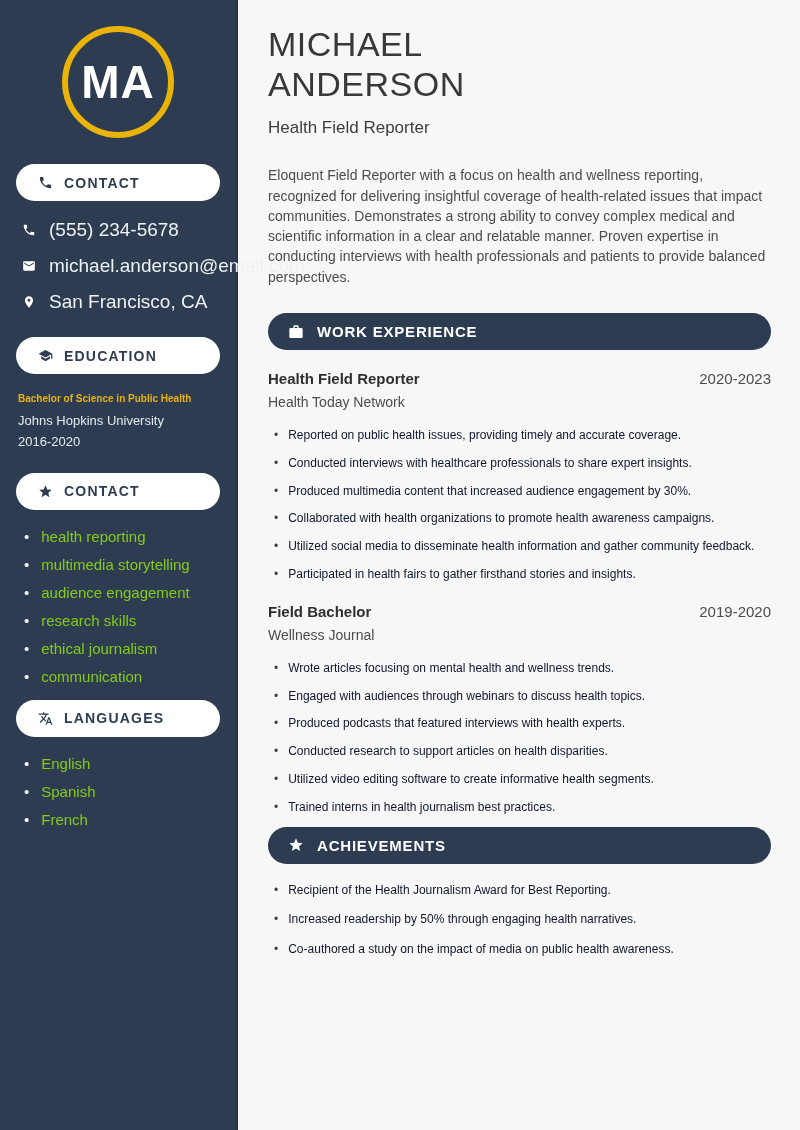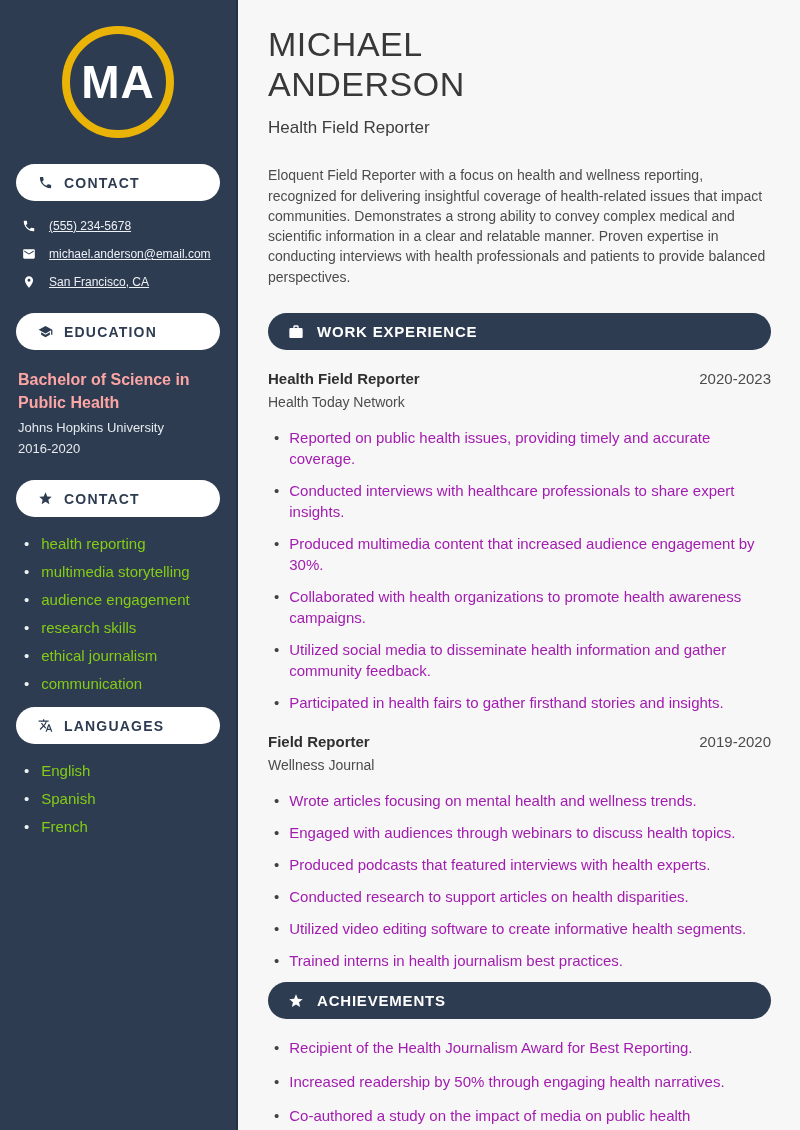--- a/index.html
+++ b/index.html
@@ -14,42 +14,42 @@
   
   .sidebar {
     flex: 0 0 238px; width: 238px;
     background: var(--sidebar-bg, #2d3c50);
     border-right: 2px solid #233140;
     padding: 26px 16px 20px;
     color: #fff;
   }
   .avatar {
     width: 112px; height: 112px;
-    border: 8px solid #eab308; border-radius: 50%;
+    border: 6px solid #eab308; border-radius: 50%;
     margin: 0 auto 26px;
     display: flex; align-items: center; justify-content: center;
   }
   .avatar-initials { font-size: 46px; font-weight: 600; letter-spacing: 1px; color: #fff; }
 
   .side-pill {
     background: #fff; height: 37px; border-radius: 19px;
     display: flex; align-items: center; gap: 11px;
     padding: 0 12px 0 22px;
     color: var(--sidebar-bg, #2d3c50);
     margin-bottom: 18px;
   }
   .side-pill svg { width: 15px; height: 15px; fill: var(--sidebar-bg, #2d3c50); flex: none; }
   .side-pill .pill-label { font-size: 14px; font-weight: bold; letter-spacing: 1.2px; white-space: nowrap; }
 
   .contact-rows { margin-bottom: 24px; }
-  .contact-row { display: flex; align-items: flex-start; gap: 13px; padding-left: 6px; margin-bottom: 14px; font-size: 12px; color: #eef1f4; text-decoration: underline; }
+  .contact-row { display: flex; align-items: center; gap: 13px; padding-left: 6px; margin-bottom: 14px; font-size: 19px; color: #eef1f4; }
   .contact-row svg { width: 14px; height: 14px; fill: #fff; flex: none; }
 
   .edu { padding-left: 2px; margin-bottom: 24px; }
-  .edu-degree { font-size: 16px; font-weight: bold; line-height: 1.45; margin-bottom: 6px; color: #fca5a5; }
+  .edu-degree { font-size: 10px; font-weight: bold; line-height: 1.45; margin-bottom: 6px; color: #eab308; }
   .edu-school { font-size: 13px; color: #e6eaee; margin-bottom: 6px; }
   .edu-years  { font-size: 13px; color: #e6eaee; }
 
   .side-list { list-style: none; margin: 0 0 14px; padding: 0 0 0 8px; }
   .side-list li { display: flex; gap: 12px; font-size: 15px; color: #84cc16; margin-bottom: 10px; line-height: 1.2; text-align: center; }
   .side-list li::before { content: "\2022"; color: #eef1f4; }
 
   
   .main { flex: 1; padding: 24px 29px 0 30px; }
   .name { margin: 0; font-size: 34px; font-weight: normal; color: #383838; line-height: 1.18; letter-spacing: 0.5px; }
@@ -67,21 +67,21 @@
   .main-pill svg { width: 16px; height: 16px; fill: #fff; flex: none; }
   .main-pill .pill-label { font-size: 15px; font-weight: bold; letter-spacing: 0.8px; }
 
   .job { margin-top: 20px; }
   .job-head { display: flex; justify-content: space-between; align-items: baseline; }
   .job-role { font-size: 15px; font-weight: bold; color: #2f2f2f; }
   .job-dates { font-size: 15px; color: #4c4c4c; }
   .job-company { margin-top: 7px; font-size: 14px; color: #4c4c4c; }
 
   .bullet-list { list-style: none; margin: 17px 0 0; padding: 0 0 0 6px; }
-  .bullet-list li { display: flex; gap: 10px; font-size: 15px; color: #a21caf; line-height: 1.4; margin-bottom: 11px; }
+  .bullet-list li { display: flex; gap: 10px; font-size: 12px; color: #0f172a; line-height: 1.4; margin-bottom: 11px; }
   .bullet-list li::before { content: "\2022"; color: #424242; }
 
   .ach-pill { margin-top: 2px; }
   .ach-list { margin-top: 18px; }
   .ach-list li { margin-bottom: 13px; }
 </style>
 </head>
 <body>
 
 <div class="page">
@@ -241,21 +241,21 @@
           </li>
 
           <li>
             <span>Participated in health fairs to gather firsthand stories and insights.</span>
           </li>
         </ul>
     </section>
 
     <section class="job">
       <div class="job-head">
-        <span class="job-role">Field Reporter</span>
+        <span class="job-role">Field Bachelor</span>
         <span class="job-dates">2019-2020</span>
       </div>
       <div class="job-company">Wellness Journal</div>
       <ul class="bullet-list">
 
           <li>
             <span>Wrote articles focusing on mental health and wellness trends.</span>
           </li>
 
           <li>

